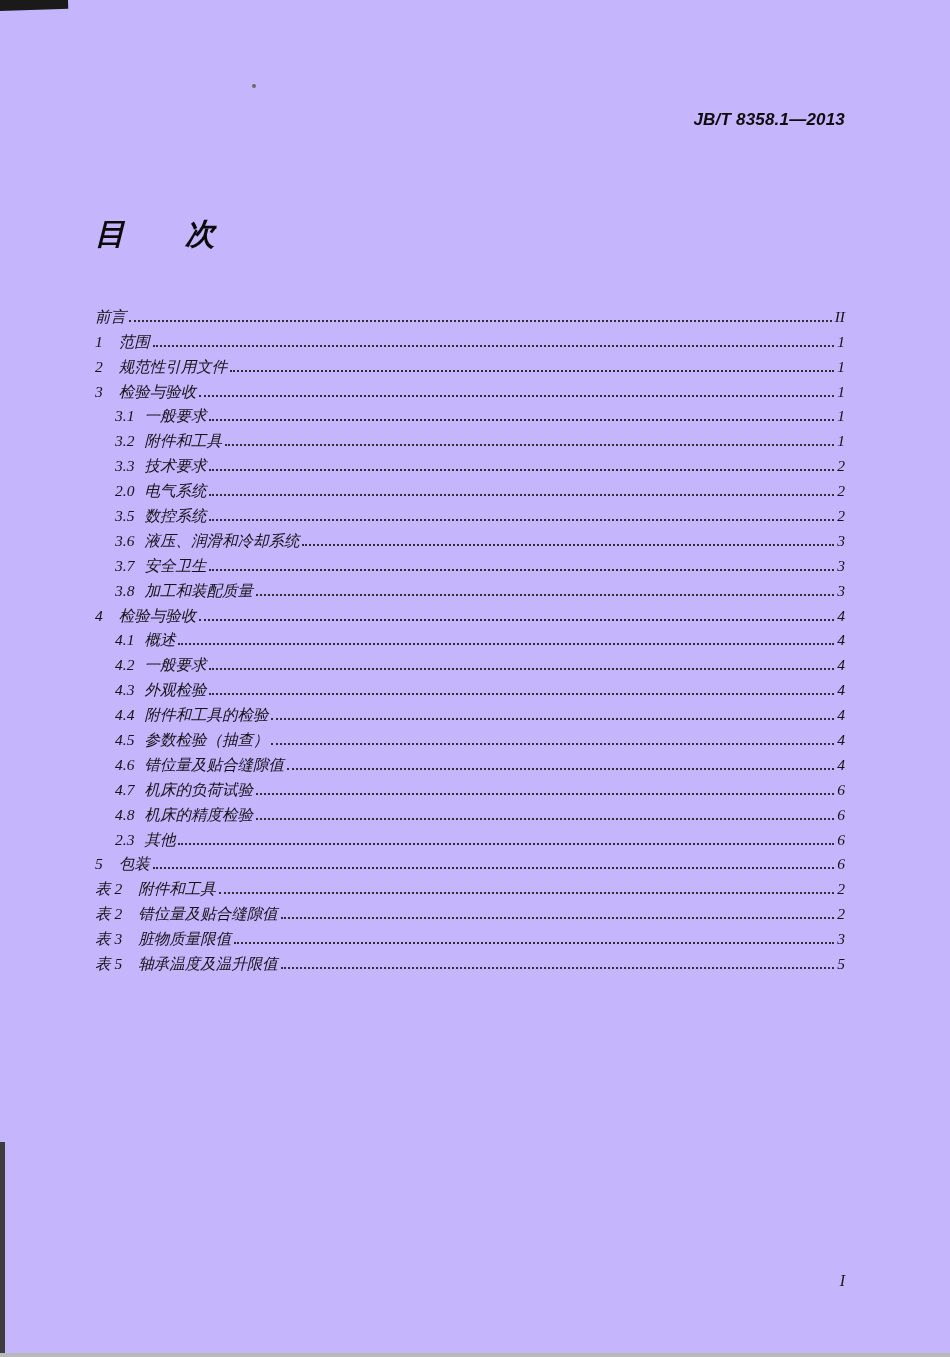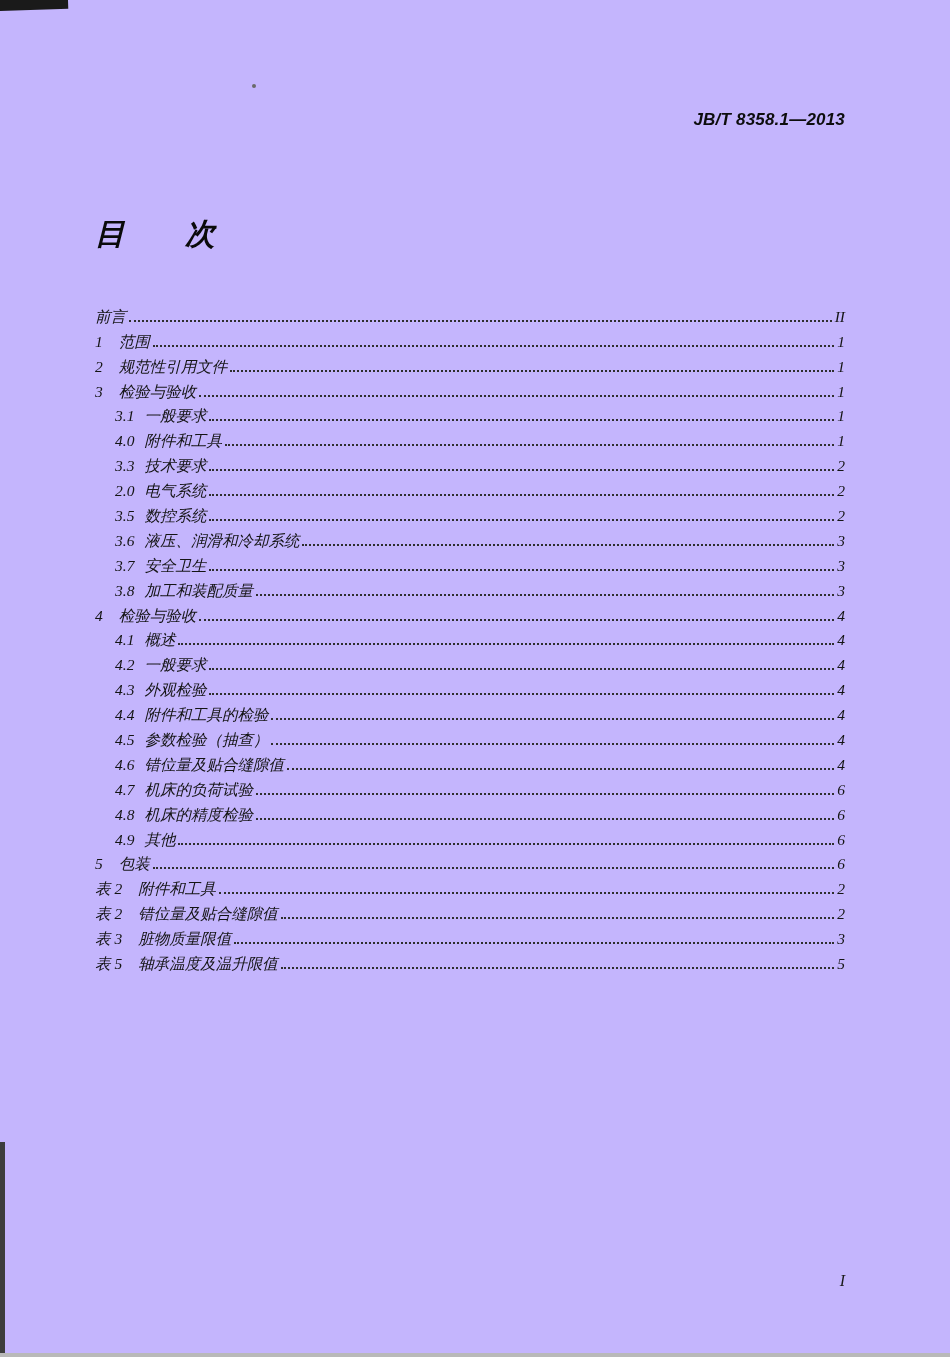--- a/index.html
+++ b/index.html
@@ -157,21 +157,21 @@
     <span class="toc-leader"></span>
     <span class="toc-page">1</span>
   </div>
         <div class="toc-row level-1">
     <span class="toc-prefix">3.1</span>
     <span class="toc-label">一般要求</span>
     <span class="toc-leader"></span>
     <span class="toc-page">1</span>
   </div>
         <div class="toc-row level-1">
-    <span class="toc-prefix">4.0</span>
+    <span class="toc-prefix">3.2</span>
     <span class="toc-label">附件和工具</span>
     <span class="toc-leader"></span>
     <span class="toc-page">1</span>
   </div>
         <div class="toc-row level-1">
     <span class="toc-prefix">3.3</span>
     <span class="toc-label">技术要求</span>
     <span class="toc-leader"></span>
     <span class="toc-page">2</span>
   </div>
@@ -253,21 +253,21 @@
     <span class="toc-leader"></span>
     <span class="toc-page">6</span>
   </div>
         <div class="toc-row level-1">
     <span class="toc-prefix">4.8</span>
     <span class="toc-label">机床的精度检验</span>
     <span class="toc-leader"></span>
     <span class="toc-page">6</span>
   </div>
         <div class="toc-row level-1">
-    <span class="toc-prefix">4.9</span>
+    <span class="toc-prefix">2.3</span>
     <span class="toc-label">其他</span>
     <span class="toc-leader"></span>
     <span class="toc-page">6</span>
   </div>
         <div class="toc-row level-0">
     <span class="toc-prefix">5</span>
     <span class="toc-label">包装</span>
     <span class="toc-leader"></span>
     <span class="toc-page">6</span>
   </div>

